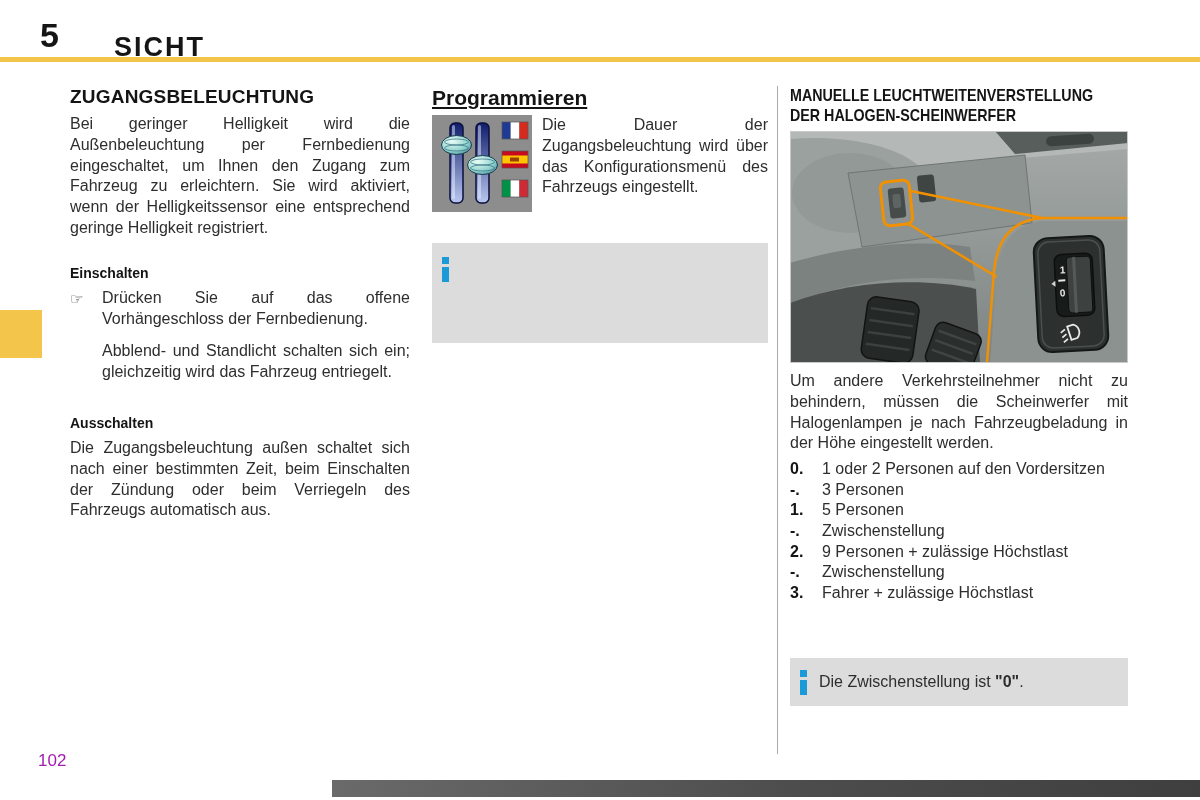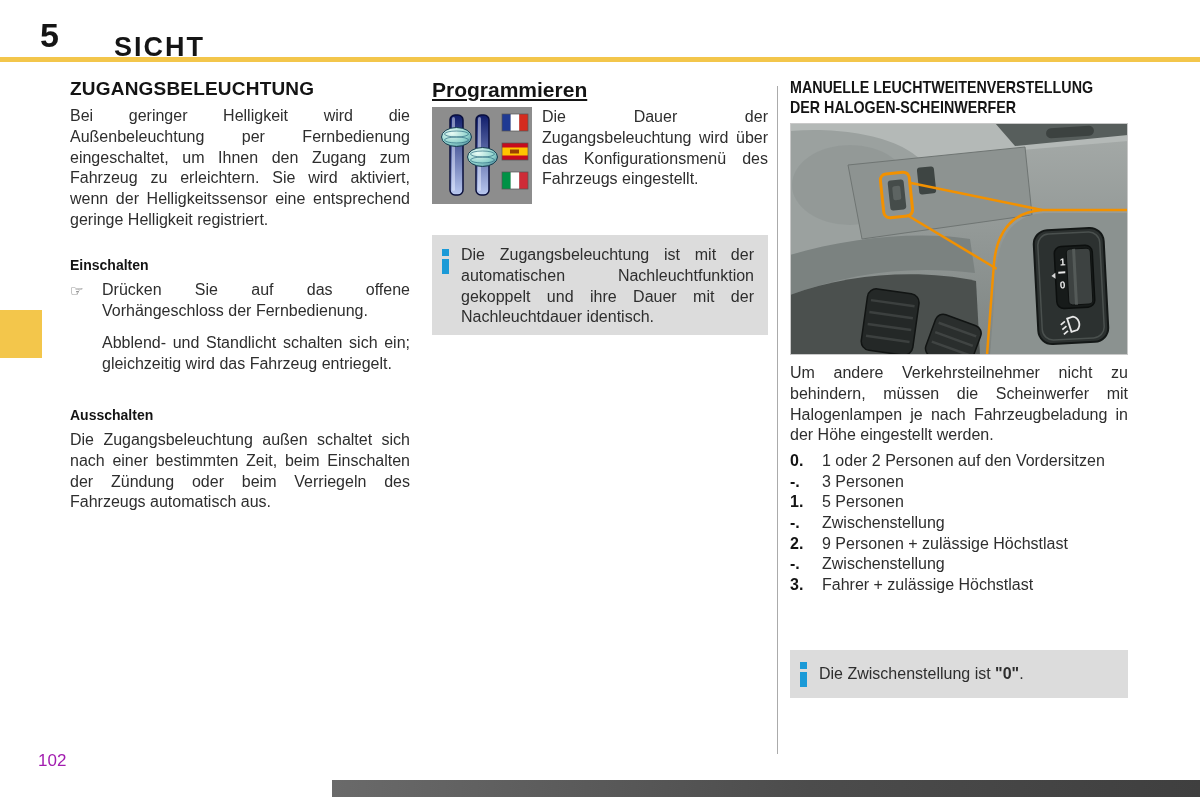--- a/index.html
+++ b/index.html
@@ -8,21 +8,21 @@
     background:#ffffff;
     font-family:"Liberation Sans","DejaVu Sans",sans-serif;
     color:#2e2e2e;
   }
   
   .chapter-num{position:absolute;left:40px;top:16px;font-size:34px;font-weight:bold;color:#151515;}
   .chapter-title{position:absolute;left:114px;top:32px;font-size:27px;font-weight:bold;letter-spacing:2px;color:#151515;}
   .rule-yellow{position:absolute;left:0;top:57px;width:1200px;height:5px;background:#F3C64B;}
   .side-tab{position:absolute;left:0;top:310px;width:42px;height:48px;background:#F3C64B;}
   
-  .col{position:absolute;top:78px;}
+  .col{position:absolute;top:86px;}
   .col-left{left:70px;width:340px;}
   .col-mid{left:432px;width:336px;}
   .col-right{left:790px;width:338px;}
   .v-divider{position:absolute;left:777px;top:86px;width:1px;height:668px;background:#ababab;}
   
   .h-caps{font-size:19px;font-weight:bold;color:#141414;margin:0 0 6px 0;letter-spacing:.2px;}
   .h-sub{font-size:14px;font-weight:bold;color:#141414;margin:0;}
   .body-txt{font-size:16px;line-height:20.8px;text-align:justify;margin:0;}
   .cond{font-size:17px;font-weight:bold;color:#141414;white-space:nowrap;transform:scaleX(.84);transform-origin:left;line-height:20px;}
   .bullet-row{display:flex;margin-top:7px;}
@@ -129,21 +129,20 @@
       </g>
     </svg>
     <p class="body-txt txt">Die Dauer der Zugangsbeleuchtung wird über das Konfigurationsmenü des Fahrzeugs eingestellt.</p>
   </div>
 
   <div class="info-box" style="margin-top:31px;width:336px;height:100px;box-sizing:border-box;padding-top:10px;">
     <div class="info-i">
         <div class="dot"></div>
         <div class="stem"></div>
       </div>
-    <p class="body-txt" style="margin:0 14px 0 0;">Die Zugangsbeleuchtung ist mit der automatischen Nachleuchtfunktion gekoppelt und ihre Dauer mit der Nachleuchtdauer identisch.</p>
   </div>
 </div>
 
 <div class="col col-right">
   <div class="cond">MANUELLE LEUCHTWEITENVERSTELLUNG</div>
   <div class="cond">DER HALOGEN-SCHEINWERFER</div>
 
   <svg width="338" height="232" viewBox="0 0 338 232" style="margin-top:5px;">
     <defs>
       <linearGradient id="bgg" x1="0" y1="0" x2="0" y2="1">

